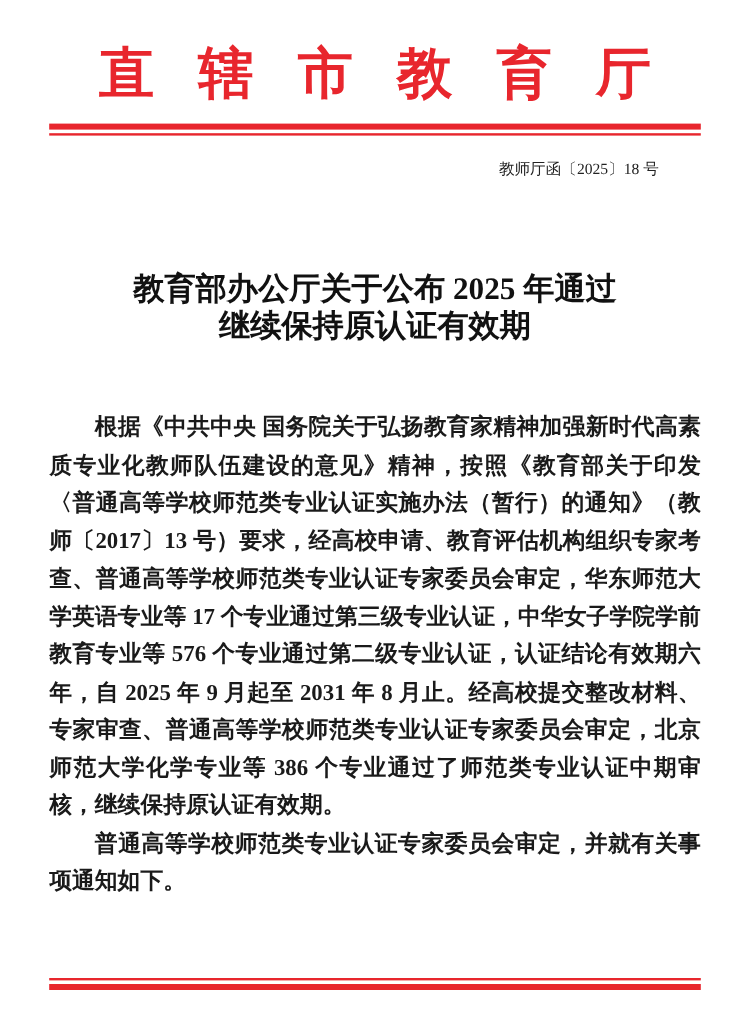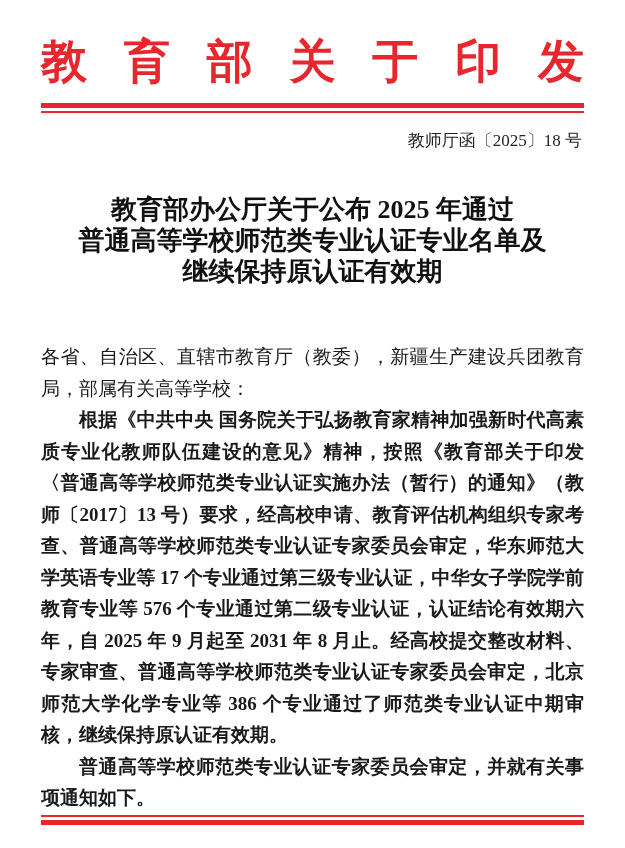--- a/index.html
+++ b/index.html
@@ -38,29 +38,29 @@
   .rule-top {
     margin: 14px auto 0 auto;
     width: 543px;
     height: 3px;               
     border-top: 5px solid var(--accent);
     border-bottom: 2px solid var(--accent);
     box-sizing: content-box;
   }
   .doc-no {
     margin-top: 18px;
-    padding-right: 43px;
+    padding-right: 76px;
     text-align: right;
-    font-size: 17px;
+    font-size: 13px;
     line-height: 20px;
     color: #222;
   }
   
   .title {
-    margin-top: 43px;
+    margin-top: 74px;
     text-align: center;
     font-size: 26px;
     line-height: 31px;
     font-weight: bold;
     color: #111;
   }
   
   .body-text {
     position: absolute;
     top: 341px;
@@ -86,34 +86,32 @@
     border-bottom: 5px solid var(--accent);
     box-sizing: content-box;
   }
 </style>
 </head>
 <body>
 
 <div class="page">
 
   <div class="agency">
-    <span class="spaced">教育部关于印发</span>
+    <span class="spaced">直辖市教育厅</span>
   </div>
 
   <div class="rule-top"></div>
 
   <div class="doc-no">教师厅函〔2025〕18 号</div>
 
   <div class="title">
     <div>教育部办公厅关于公布 2025 年通过</div>
-    <div>普通高等学校师范类专业认证专业名单及</div>
     <div>继续保持原认证有效期</div>
   </div>
 
   <div class="body-text">
-    <p>各省、自治区、直辖市教育厅（教委），新疆生产建设兵团教育局，部属有关高等学校：</p>
     <p class="indent">根据《中共中央 国务院关于弘扬教育家精神加强新时代高素质专业化教师队伍建设的意见》精神，按照《教育部关于印发〈普通高等学校师范类专业认证实施办法（暂行）的通知》（教师〔2017〕13 号）要求，经高校申请、教育评估机构组织专家考查、普通高等学校师范类专业认证专家委员会审定，华东师范大学英语专业等 17 个专业通过第三级专业认证，中华女子学院学前教育专业等 576 个专业通过第二级专业认证，认证结论有效期六年，自 2025 年 9 月起至 2031 年 8 月止。经高校提交整改材料、专家审查、普通高等学校师范类专业认证专家委员会审定，北京师范大学化学专业等 386 个专业通过了师范类专业认证中期审核，继续保持原认证有效期。</p>
     <p class="indent">普通高等学校师范类专业认证专家委员会审定，并就有关事项通知如下。</p>
   </div>
 
   <div class="rule-bottom"></div>
 
 </div>
 
 </body></html>

